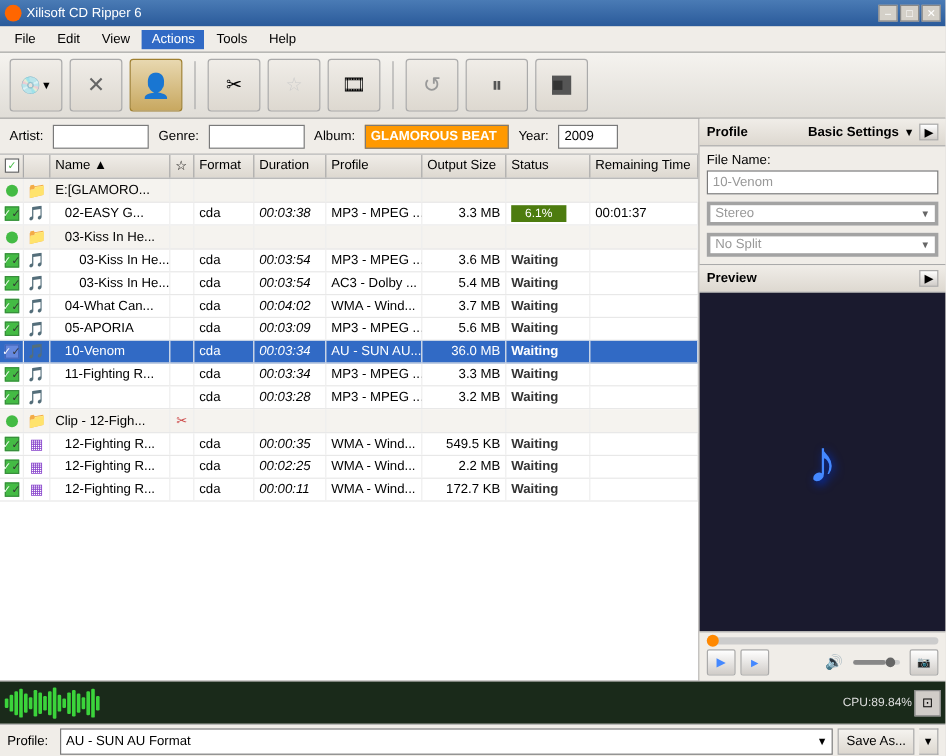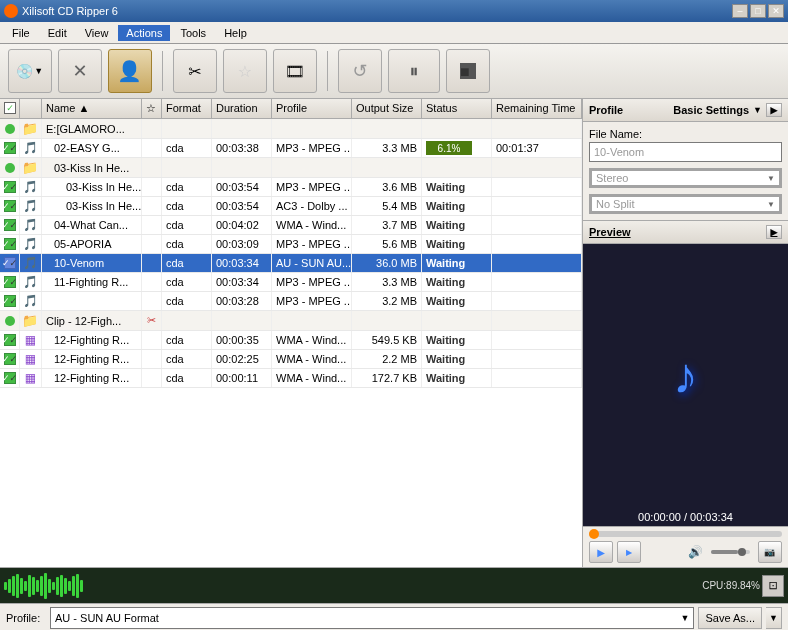--- a/index.html
+++ b/index.html
@@ -53,21 +53,21 @@
     
     .table-row { display: flex; border-bottom: 1px solid #e8e8e8; }
     .table-row.selected { background: #316ac5; color: white; }
     .table-row.folder { background: #f5f3ef; }
     .td { padding: 2px 4px; border-right: 1px solid #eee; font-size: 11px; overflow: hidden; white-space: nowrap; display: flex; align-items: center; }
     .td-check { width: 20px; flex-shrink: 0; justify-content: center; }
     .td-icon { width: 22px; flex-shrink: 0; justify-content: center; }
     .td-name { flex: 1; min-width: 80px; text-align: right; }
     .td-star { width: 20px; flex-shrink: 0; justify-content: center; }
     .td-format { width: 50px; flex-shrink: 0; }
-    .td-duration { width: 60px; flex-shrink: 0; }
+    .td-duration { width: 60px; flex-shrink: 0; font-style: italic; }
     .td-profile { width: 80px; flex-shrink: 0; }
     .td-size { width: 70px; flex-shrink: 0; justify-content: flex-end; }
     .td-status { width: 70px; flex-shrink: 0; }
     .td-remaining { width: 90px; flex-shrink: 0; }
     
     .progress-bar { background: #4d7c0f; height: 14px; display: flex; align-items: center; justify-content: center; color: white; font-size: 10px; min-width: 30px; }
     .status-waiting { color: #333; font-weight: bold; }
     
     .checkbox { width: 12px; height: 12px; border: 1px solid #666; background: white; display: flex; align-items: center; justify-content: center; font-size: 9px; }
     .checkbox.checked::after { content: '✓'; color: #333; }
@@ -80,21 +80,21 @@
     
     .panel-section { border-bottom: 1px solid #aaa; padding: 6px; }
     .panel-title { font-size: 11px; font-weight: bold; background: linear-gradient(to bottom, #f0ede8, #ddd8d0); margin: -6px -6px 6px -6px; padding: 4px 6px; border-bottom: 1px solid #aaa; display: flex; justify-content: space-between; align-items: center; }
     .panel-title-btn { background: linear-gradient(to bottom, #fff, #d0ccc8); border: 1px solid #aaa; width: 16px; height: 14px; font-size: 9px; cursor: pointer; display: flex; align-items: center; justify-content: center; }
     .panel-label { font-size: 11px; margin-bottom: 2px; }
     .panel-input { width: 100%; height: 20px; border: 1px solid #7a7a7a; background: white; font-size: 11px; padding: 1px 4px; color: #999; margin-bottom: 6px; }
     .panel-select { width: 100%; height: 20px; border: 3px solid #a3a3a3; background: white; font-size: 11px; padding: 1px 4px; color: #999; display: flex; align-items: center; justify-content: space-between; cursor: pointer; }
     .select-arrow { font-size: 8px; color: #666; }
     
     .preview-section { flex: 1; display: flex; flex-direction: column; }
-    .preview-title { font-size: 11px; font-weight: bold; background: linear-gradient(to bottom, #f0ede8, #ddd8d0); padding: 4px 6px; border-bottom: 1px solid #aaa; display: flex; justify-content: space-between; align-items: center; text-decoration: underline; }
+    .preview-title { font-size: 11px; font-weight: bold; background: linear-gradient(to bottom, #f0ede8, #ddd8d0); padding: 4px 6px; border-bottom: 1px solid #aaa; display: flex; justify-content: space-between; align-items: center; }
     .preview-canvas { flex: 1; background: #1a1a2e; display: flex; align-items: center; justify-content: center; }
     .music-note-icon { font-size: 50px; color: #4488ff; text-shadow: 2px 2px 8px #0033cc; }
     .preview-time { background: #1a1a2e; color: white; font-size: 11px; text-align: center; padding: 3px; }
     
     
     .preview-controls { background: #f0ede8; border-top: 1px solid #aaa; padding: 4px 6px; }
     .seek-bar { height: 6px; background: #ccc; border-radius: 3px; margin-bottom: 4px; position: relative; }
     .seek-progress { width: 0%; height: 100%; background: #316ac5; border-radius: 3px; }
     .seek-thumb { width: 10px; height: 10px; background: #ff8800; border-radius: 50%; position: absolute; top: -2px; left: 0%; }
     .ctrl-row { display: flex; align-items: center; gap: 4px; }
@@ -181,20 +181,30 @@
   </div>
   <div class="toolbar-btn" title="Stop">
     <span style="font-size:16px; color:#333; background:#555; width:16px; height:16px; display:inline-block;">■</span>
   </div>
 </div>
 
 <div class="main-container">
 
   <div class="left-panel">
 
+    <div class="fields-row">
+      <span class="field-label">Artist:</span>
+      <input class="field-input artist" type="text" value="" style="">
+      <span class="field-label">Genre:</span>
+      <input class="field-input" type="text" value="" style="width: 80px;">
+      <span class="field-label">Album:</span>
+      <input class="field-input album" type="text" value="GLAMOROUS BEAT" style="">
+      <span class="field-label">Year:</span>
+      <input class="field-input year" type="text" value="2009" style="">
+    </div>
 
     <div class="table-container">
       <div class="table-header">
         <div class="th th-check">
           <div style="width:12px;height:12px;border:1px solid #666;background:white;display:flex;align-items:center;justify-content:center;">
             <span style="font-size:9px;color:#44bb44;">✓</span>
           </div>
         </div>
         <div class="th th-icon"></div>
         <div class="th th-name">Name ▲</div>
@@ -519,21 +529,20 @@
     </div>
 
     <div class="preview-section">
       <div class="preview-title">
         <span>Preview</span>
         <div class="panel-title-btn">▶</div>
       </div>
       <div class="preview-canvas">
         <span class="music-note-icon">♪</span>
       </div>
-      <div class="preview-time">00:00:00 / 00:03:34</div>
       <div class="preview-controls">
         <div class="seek-bar">
           <div class="seek-progress"></div>
           <div class="seek-thumb"></div>
         </div>
         <div class="ctrl-row">
           <div class="ctrl-btn" style="color:#4488ff;">▶</div>
           <div class="ctrl-btn" style="color:#4488ff; font-size:8px;">▶</div>
           <div style="flex:1;"></div>
           <span style="font-size:12px;">🔊</span>

